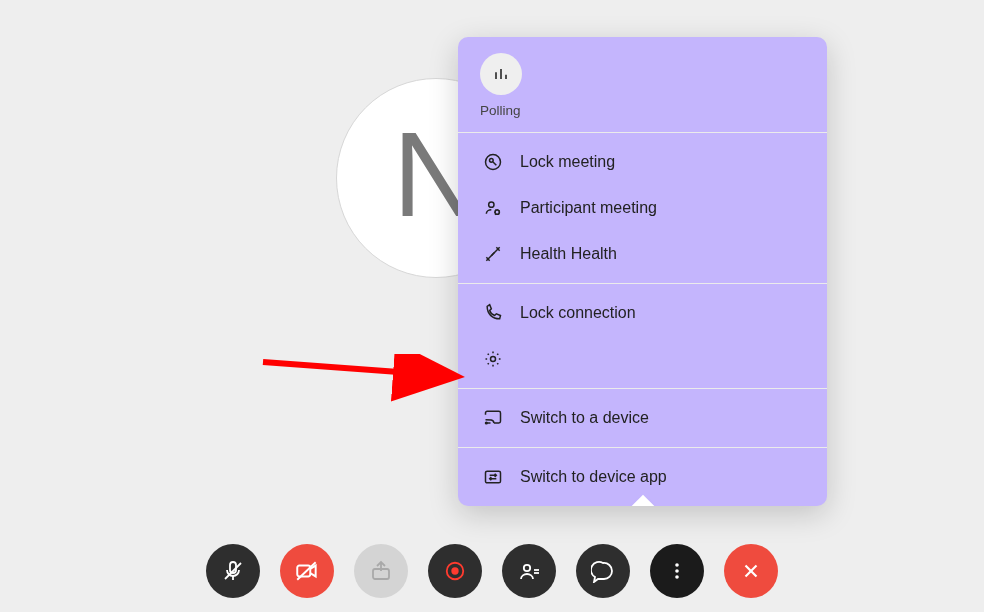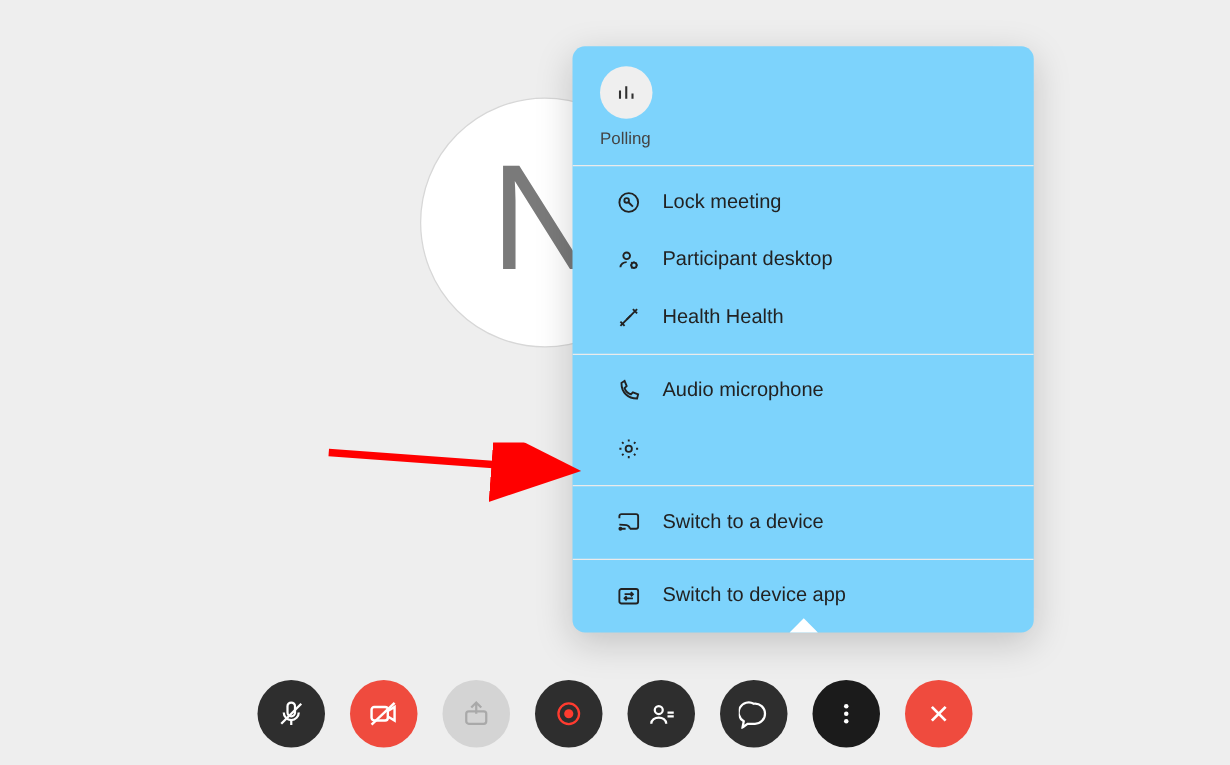--- a/index.html
+++ b/index.html
@@ -52,21 +52,21 @@
   .btn.lightgray { background: #d4d4d4; color:#b0b0b0; }
   .btn.black { background: #1b1b1b; }
   .btn.recdark { background:#2e2e2e; }
   .btn svg { display:block; }
   
   .menu {
     position: absolute;
     right: 157px;
     top: 37px;
     width: 369px;
-    background: #7dd3fc;
+    background: #c4b5fd;
     border-radius: 10px;
     box-shadow: 0 8px 30px rgba(0,0,0,.18);
     overflow: hidden;
   }
   .menu .polling {
     padding: 16px 22px 14px 22px;
   }
   .poll-icon {
     width: 42px; height: 42px;
     background: #efefef;
@@ -75,21 +75,21 @@
     margin-bottom: 8px;
   }
   .poll-label {
     font-size: 13.5px;
     color: #444;
   }
   .menu .section { border-top: 1px solid #ebebeb; padding: 6px 0; }
   .menu .item {
     display: flex;
     align-items: center;
-    padding: 12px 34px;
+    padding: 12px 24px;
     gap: 16px;
     font-size: 16px;
     color: #222;
   }
   .menu .item .mi-icon {
     width: 22px; height: 22px;
     display:flex; align-items:center; justify-content:center;
     color:#222;
     flex-shrink:0;
   }
@@ -141,21 +141,21 @@
     </div>
     <div class="item">
       <span class="mi-icon">
         <svg width="20" height="20" viewBox="0 0 24 24" fill="none" stroke="currentColor" stroke-width="1.8">
           <circle cx="10" cy="8" r="3.2"></circle>
             <path d="M4 19c0-3 3-5 6-5"></path>
           <circle cx="17" cy="17" r="2.5"></circle>
             <path d="M17 13.5v1M17 19.5v1M20.5 17h-1M14.5 17h-1M19.5 14.5l-.7.7M15.2 19.3l-.7.7M19.5 19.5l-.7-.7M15.2 14.7l-.7-.7"></path>
         </svg>
       </span>
-      <span>Participant desktop</span>
+      <span>Participant meeting</span>
     </div>
     <div class="item">
       <span class="mi-icon">
         <svg width="20" height="20" viewBox="0 0 24 24" fill="none" stroke="currentColor" stroke-width="1.8">
           <path d="M4 20 L14 10"></path>
             <path d="M20 4 L10 14"></path>
           <path d="M16 4l4 4"></path>
             <path d="M4 16l4 4"></path>
         </svg>
       </span>
@@ -163,21 +163,21 @@
     </div>
   </div>
 
   <div class="section">
     <div class="item">
       <span class="mi-icon">
         <svg width="20" height="20" viewBox="0 0 24 24" fill="none" stroke="currentColor" stroke-width="1.8">
           <path d="M5 4c0 9 6 15 15 15l1-4-5-2-2 2c-3-1-5-3-6-6l2-2-2-5z"></path>
         </svg>
       </span>
-      <span>Audio microphone</span>
+      <span>Lock connection</span>
     </div>
     <div class="item">
       <span class="mi-icon">
         <svg width="20" height="20" viewBox="0 0 24 24" fill="none" stroke="currentColor" stroke-width="1.8">
           <circle cx="12" cy="12" r="3"></circle>
           <path d="M12 3v2M12 19v2M3 12h2M19 12h2M5.6 5.6l1.4 1.4M17 17l1.4 1.4M18.4 5.6 17 7M7 17l-1.4 1.4"></path>
         </svg>
       </span>
     </div>
   </div>

